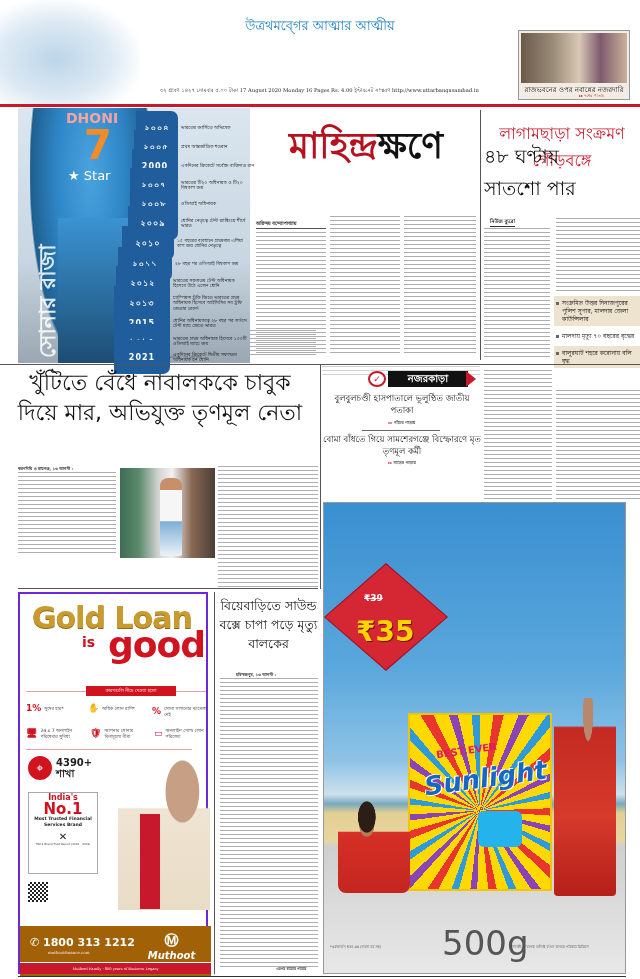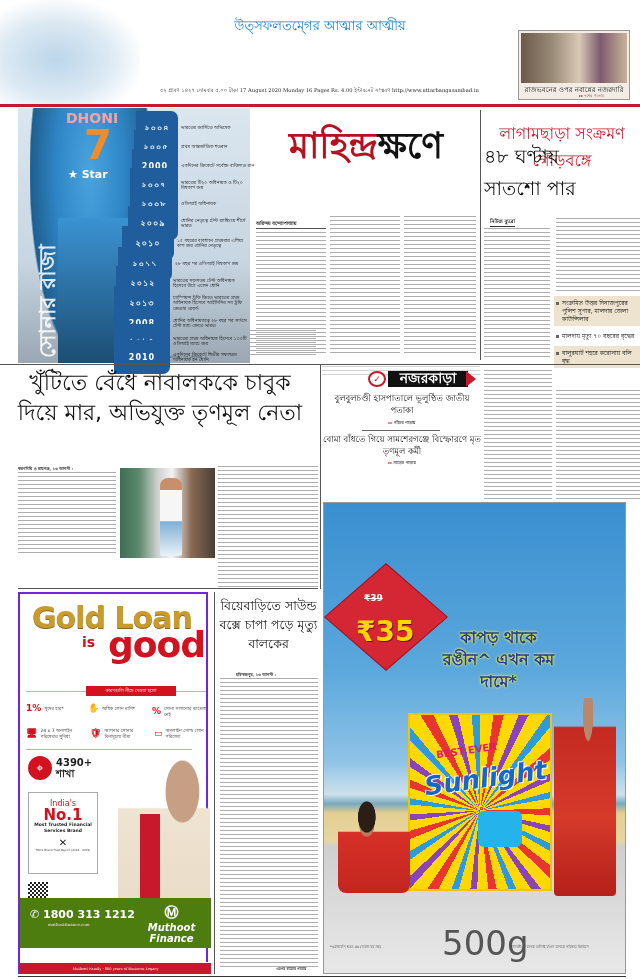--- a/index.html
+++ b/index.html
@@ -18,21 +18,21 @@
 #ear{left:518px;top:30px;width:112px;height:70px;border:1px solid #999;background:#f2ece4}
 #ear-img{left:2px;top:2px;width:106px;height:50px;background:linear-gradient(90deg,#6b5a4a 0,#9a8a78 30%,#d8c9b5 55%,#7e5a6e 75%,#c9b39a 100%)}
 #ear-caption{left:2px;top:53px;width:106px;font-size:7px;color:#111;text-align:center;white-space:nowrap}
 #ear-more{left:60px;top:62px;font-size:4px;color:#c8182b}
 
 #dhoni{left:18px;top:108px;width:232px;height:255px;background:linear-gradient(180deg,#dbe6ef 0,#c7d6e2 60%,#9aa7b2 100%)}
 #dhoni-fig{left:12px;top:0;width:120px;height:255px;background:radial-gradient(ellipse at 50% 25%,#4aa3de 0,#2f86c6 40%,#1f5f8f 70%,transparent 72%)}
 #dhoni-legs{left:40px;top:110px;width:70px;height:145px;background:linear-gradient(180deg,#3b93d2,#1d4d73)}
 #dhoni-name{left:48px;top:2px;font-size:14px;color:#f5a3a3;font-family:"DejaVu Sans",sans-serif;font-weight:bold}
 #dhoni-num{left:66px;top:14px;font-size:40px;color:#f28c28;font-family:"DejaVu Sans",sans-serif;font-weight:bold}
-#dhoni-star{left:50px;top:60px;font-size:11px;color:#fff;font-family:"DejaVu Sans",sans-serif;font-weight:bold}
+#dhoni-star{left:50px;top:60px;font-size:13px;color:#fff;font-family:"DejaVu Sans",sans-serif;font-weight:normal}
 #vertical-title{left:10px;top:130px;width:30px;height:120px;writing-mode:vertical-rl;transform:rotate(180deg);font-size:22px;color:#fff;opacity:.85;font-weight:bold}
 .yr-row{position:absolute;left:0;height:16px;display:flex;align-items:center}
 .yr-pill{height:19px;background:#1f5d9c;color:#fff;font-family:"DejaVu Sans",sans-serif;font-size:8px;font-weight:bold;border-radius:0 7px 7px 0;padding:17px 6px;display:flex;align-items:center;justify-content:center;letter-spacing:1px}
 .yr-desc{font-size:4.6px;line-height:5.4px;color:#111;margin-left:3px;width:74px}
 #credit{left:170px;top:354px;font-size:3.6px;color:#222}
 
 #headline1{left:256px;top:124px;width:220px;text-align:center;font-size:36px;line-height:42px;font-weight:bold}
 #headline1 .red{color:#b5111f}
 #byline1{left:256px;top:220px;width:70px;font-size:4.8px;font-weight:bold;border-bottom:0.5px solid #333}
 
@@ -41,48 +41,48 @@
 #byline2{left:490px;top:218px;font-size:5px;font-weight:bold;border-bottom:.5px solid #333}
 #bullets{left:554px;top:296px;width:86px}
 .bullet{position:relative;background:#ede3cf;margin-bottom:3px;padding:3px 3px 3px 8px;font-size:6px;line-height:8px;font-family:"DejaVu Sans",sans-serif;color:#111}
 .bullet.plain{background:#fff}
 .bullet::before{content:"";position:absolute;left:2px;top:6px;width:3px;height:3px;background:#666}
 
 #headline3{left:0;top:368px;width:320px;text-align:center;font-size:22px;line-height:30px;font-family:"DejaVu Sans",sans-serif;color:#111}
 #photo3{left:120px;top:468px;width:95px;height:90px;background:linear-gradient(90deg,#3f6c55 0,#5b8a6c 20%,#cfd2d0 40%,#f2f2f2 55%,#8a6a55 75%,#4a3e36 100%)}
 #photo3-person{left:40px;top:10px;width:22px;height:78px;background:linear-gradient(180deg,#c98e6a 0,#c98e6a 15%,#f6f6f6 16%,#f6f6f6 55%,#7fb0d6 56%,#eaf2f8 100%);border-radius:8px 8px 2px 2px}
 #nozor-logo{left:368px;top:371px;width:110px;height:17px}
-#nozor-label{left:20px;top:0;height:16px;width:80px;background:#111;color:#fff;font-size:14px;font-family:"DejaVu Sans",sans-serif;font-weight:bold;display:flex;align-items:center;justify-content:center}
+#nozor-label{left:20px;top:0;height:16px;width:80px;background:#111;color:#fff;font-size:10px;font-family:"DejaVu Sans",sans-serif;font-weight:bold;display:flex;align-items:center;justify-content:center}
 #nozor-eye{left:0;top:0;width:18px;height:16px;border:2px solid #c8182b;border-radius:50%;background:#fff;color:#c8182b;font-size:9px;text-align:center;line-height:12px}
 #nozor-tail{left:98px;top:0;width:0;height:0;border-left:10px solid #c8182b;border-top:8px solid transparent;border-bottom:8px solid transparent}
 .nozor-item{position:absolute;left:322px;width:160px;text-align:center;font-size:8.5px;line-height:12px;font-family:"DejaVu Sans",sans-serif;color:#111}
 .nozor-ref{position:absolute;left:322px;width:160px;text-align:center;font-size:4px;color:#444}
 .nozor-ref span{color:#c8182b}
 
 #goldad{left:18px;top:592px;width:190px;height:382px;border:2px solid #6d28d9;background:#fff}
 #gold-title{left:12px;top:6px;font-size:30px;font-weight:bold;font-family:"DejaVu Sans",sans-serif;color:#c99a2e;letter-spacing:-1px;text-shadow:0 1px 0 #8a6a1a}
 #gold-is{left:62px;top:40px;font-size:14px;font-weight:bold;color:#d1121f;font-family:"DejaVu Sans",sans-serif}
 #gold-good{left:88px;top:30px;font-size:36px;font-weight:bold;color:#d1121f;font-family:"DejaVu Sans",sans-serif;letter-spacing:-1px}
 #gold-band{left:66px;top:92px;width:90px;height:10px;background:#d1121f;color:#fff;font-size:4.5px;text-align:center;line-height:10px;font-family:"DejaVu Sans",sans-serif}
 #gold-rule{left:6px;top:97px;width:180px;height:1px;background:#e3a3a3}
 .feat{position:absolute;font-size:4.5px;line-height:5.5px;color:#333;font-family:"DejaVu Sans",sans-serif;display:flex;align-items:center;gap:3px}
 .feat .ic{color:#d1121f;font-size:9px;font-weight:bold}
 #branches{left:8px;top:162px;display:flex;align-items:center;gap:4px}
 #branches .pin{width:24px;height:24px;border-radius:50%;background:#d1121f;color:#fff;font-size:12px;text-align:center;line-height:24px}
 #branches .num{font-size:10px;font-weight:bold;font-family:"DejaVu Sans",sans-serif;line-height:11px;color:#222}
 #no1{left:8px;top:198px;width:70px;height:82px;border:1px solid #aaa;text-align:center;font-family:"DejaVu Sans",sans-serif}
-#no1 .l1{font-size:8px;color:#d1121f;font-weight:normal;margin-top:6px}
+#no1 .l1{font-size:8px;color:#d1121f;font-weight:bold;}
 #no1 .l2{font-size:15px;color:#d1121f;font-weight:bold;line-height:14px}
 #no1 .l3{font-size:4.5px;font-weight:bold;color:#222;line-height:5.5px}
 #no1 .l4{font-size:10px;color:#222;margin-top:4px}
 #no1 .l5{font-size:2.8px;color:#444}
 #qr{left:8px;top:288px;width:20px;height:20px;background:repeating-conic-gradient(#222 0 25%,#fff 0 50%) 0 0/4px 4px}
 #amitabh{left:98px;top:158px;width:92px;height:158px;background:radial-gradient(ellipse at 70% 25%,#c79f85 0,#c79f85 18%,transparent 19%),linear-gradient(180deg,transparent 0,transparent 35%,#efe4d2 36%,#e9dcc7 100%)}
 #amitabh-scarf{left:120px;top:220px;width:20px;height:95px;background:#c8182b}
-#gold-footer{left:0;top:304px;width:191px;height:50px;background:#4d7c0f}
+#gold-footer{left:0;top:332px;width:191px;height:50px;background:#a16207}
 #gold-phone{left:10px;top:10px;font-size:11px;font-weight:bold;color:#fff;font-family:"DejaVu Sans",sans-serif}
 #gold-url{left:28px;top:24px;font-size:4px;color:#fde}
 #muthoot{left:112px;top:6px;color:#fff;text-align:center;font-family:"DejaVu Sans",sans-serif}
 #muthoot .m{font-size:14px;font-weight:bold}
 #muthoot .n{font-size:10px;font-weight:bold;font-style:italic}
 #gold-legacy{left:0;top:368px;width:191px;height:12px;background:#c8182b;color:#fff;font-size:3.6px;text-align:center;line-height:12px;border-top:1px solid #fff}
 
 #headline4{left:217px;top:596px;width:103px;text-align:center;font-size:12.5px;line-height:19px;font-family:"DejaVu Sans",sans-serif}
 
 #sunad{left:323px;top:502px;width:303px;height:472px;border:1px solid #999;background:linear-gradient(180deg,#3a8fd0 0,#5aa7dc 35%,#8fc3e6 55%,#cde1ec 62%,#78a9bd 64%,#e4cf93 66%,#e6d6a0 72%,#cfcfcf 73%,#e8e8e8 100%)}
@@ -98,21 +98,21 @@
 #grandma{left:230px;top:195px;width:62px;height:198px;background:radial-gradient(ellipse at 55% 8%,#b9876a 0,#b9876a 10%,transparent 11%),linear-gradient(180deg,transparent 0,transparent 14%,#c52a22 15%,#d53a2b 60%,#b5201a 100%);border-radius:20px 20px 4px 4px}
 #sun-weight{left:118px;top:420px;font-size:34px;color:#555;font-family:"DejaVu Sans",sans-serif}
 #sun-fine-l{left:6px;top:442px;font-size:3.5px;color:#444}
 #sun-fine-r{left:186px;top:442px;font-size:3.5px;color:#444}
 </style>
 </head>
 <body>
 
 <div class="abs" id="mast-bg">
   <div class="abs" id="mast-wash"></div>
-  <div class="abs" id="tagline">উত্সফলতম্গের আত্মার আত্মীয়</div>
+  <div class="abs" id="tagline">উত্রথমব্গের আত্মার আত্মীয়</div>
   <div class="abs" id="dateline">৩২ শ্রাবণ ১৪২৭ সোমবার ৫.০০ টাকা 17 August 2020 Monday 16 Pages Rs. 4.00 ইন্টারনেট সংস্করণ http://www.uttarbangasambad.in</div>
   <div class="abs" id="mld">MLD</div>
   <div class="abs" id="ear">
     <div class="abs" id="ear-img"></div>
     <div class="abs" id="ear-caption">রাজভবনের ওপর নবান্নের নজরদারি</div>
     <div class="abs" id="ear-more">▸▸ দশের পাতায়</div>
   </div>
 </div>
 <div class="abs" id="redrule"></div>
 
@@ -158,29 +158,29 @@
     </div>
   <div class="yr-row" style="top:167px;left:98px">
       <div class="yr-pill" style="width:54px">২০১২</div>
       <div class="yr-desc">ভারতের সফলতম টেস্ট অধিনায়ক হিসেবে উঠে এলেন ধোনি</div>
     </div>
   <div class="yr-row" style="top:187px;left:96px">
       <div class="yr-pill" style="width:56px">২০১৩</div>
       <div class="yr-desc" style="width:82px">চ্যাম্পিয়ন্স ট্রফি জিতে ভারতের প্রথম অধিনায়ক হিসেবে আইসিসির সব ট্রফি জেতার রেকর্ড</div>
     </div>
   <div class="yr-row" style="top:207px;left:96px">
-      <div class="yr-pill" style="width:56px">2008</div>
+      <div class="yr-pill" style="width:56px">2015</div>
       <div class="yr-desc" style="width:80px">ধোনির অধিনায়কত্বে ২৮ বছর পর লর্ডসে টেস্ট ম্যাচ জেতে ভারত</div>
     </div>
   <div class="yr-row" style="top:225px;left:96px">
       <div class="yr-pill" style="width:56px">২০১৫</div>
       <div class="yr-desc" style="width:80px">ভারতের প্রথম অধিনায়ক হিসেবে ১০০টি ওডিআই ম্যাচে জয়</div>
     </div>
   <div class="yr-row" style="top:241px;left:96px">
-      <div class="yr-pill" style="width:56px">2010</div>
+      <div class="yr-pill" style="width:56px">2021</div>
       <div class="yr-desc" style="width:80px">একদিনের ক্রিকেটে দ্বিতীয় সফলতম অধিনায়ক হন ধোনি</div>
     </div>
 </div>
 <div class="abs" id="credit">গ্রাফিক্স : তনু সেনগুপ্ত</div>
 
 <div class="abs" id="headline1">
   <span class="red">মাহিন্দ্র</span><span>ক্ষণে</span><br>
 </div>
 <div class="abs" id="byline1">অরিন্দম বন্দ্যোপাধ্যায়</div>
 <div class="abs lines" style="left:256px;top:228px;width:70px;height:128px"></div>
@@ -293,21 +293,20 @@
 <div class="abs" style="left:214px;top:592px;width:1px;height:382px;background:#555"></div>
 <div class="abs" id="headline4">বিয়েবাড়িতে সাউন্ড বক্সে চাপা পড়ে মৃত্যু বালকের</div>
 <div class="abs" style="left:236px;top:672px;width:84px;font-size:4px;font-weight:bold;color:#222">হরিশ্চন্দ্রপুর, ১৬ আগস্ট :</div>
 <div class="abs lines" style="left:220px;top:678px;width:98px;height:290px"></div>
 <div class="abs" style="left:276px;top:966px;font-size:3.6px;font-weight:bold;color:#222">এরপর বারোর পাতায়</div>
 
 <div class="abs" id="sunad">
   <div class="abs" id="kite"></div>
   <div class="abs" id="kite-old">₹39</div>
   <div class="abs" id="kite-price">₹35</div>
-  <div class="abs" id="sun-text">কাপড় থাকে রঙীন^ এখন কম দামে*</div>
   <div class="abs" id="pack">
     <div class="abs" id="pack-best">BEST EVER</div>
     <div class="abs" id="pack-brand">Sunlight</div>
     <div class="abs" id="pack-shirt"></div>
   </div>
   <div class="abs" id="girl"></div>
   <div class="abs" id="grandma"></div>
   <div class="abs" id="sun-fine-l">*এমআরপি ₹35.00 (সকল কর সহ)</div>
   <div class="abs" id="sun-weight">500g</div>
   <div class="abs" id="sun-fine-r">শর্তাবলী: ^কাপড় রঙীনই রঙিন কাপড়ে পরিষ্কার ভিত্তিতে</div>

